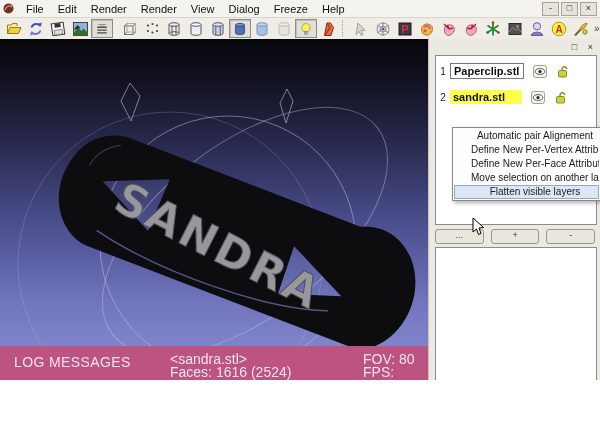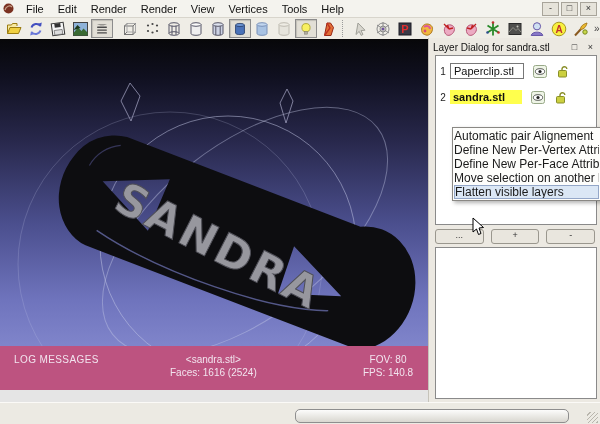--- a/index.html
+++ b/index.html
@@ -1,18 +1,18 @@
 <!DOCTYPE html>
 <html><head>
 <meta charset="utf-8">
 <style>
   html,body{margin:0;padding:0;}
   body{width:600px;height:424px;overflow:hidden;font-family:"Liberation Sans",sans-serif;
        -webkit-font-smoothing:antialiased;}
-  .window{position:relative;width:600px;height:424px;background:#e5e5e5;overflow:hidden;}
+  .window{position:relative;width:600px;height:380px;background:#e5e5e5;overflow:hidden;}
 
   
   .menubar{position:absolute;left:0;top:0;width:600px;height:17px;background:#f4f3ee;
            border-bottom:1px solid #d8d5cc;display:flex;align-items:center;font-size:11px;color:#111;}
   .appicon{width:13px;height:13px;margin:0 4px 0 2px;}
   .menuitem{padding:1px 7px;cursor:default;}
   .winctrls{margin-left:auto;display:flex;gap:2px;padding-right:3px;}
   .wbtn{width:15px;height:12px;background:#e6e3da;border:1px solid #a8a49a;font-size:9px;
         line-height:10px;text-align:center;color:#333;}
 
@@ -26,52 +26,52 @@
   .gap{width:6px;flex:0 0 auto;}
   .chev{font-size:10px;color:#444;padding:0 2px;flex:0 0 auto;}
 
   
   .viewport{position:absolute;left:0;top:39px;width:430px;height:319px;
     background:linear-gradient(180deg,#070709 0%,#101020 12%,#28284c 32%,#4b4f8e 58%,#6f74bd 82%,#8489ce 100%);}
   .viewport svg{position:absolute;left:0;top:0;}
 
   
   .infobar{position:absolute;left:0;top:346px;width:428px;height:44px;background:#bd5380;
-           color:#f2e4ee;font-size:10px;text-align:center;}
+           color:#f2e4ee;font-size:14px;}
   .infobar .log{position:absolute;left:14px;top:8px;letter-spacing:.4px;}
   .infobar .c1{position:absolute;left:170px;top:7px;line-height:13px;}
   .infobar .c2{position:absolute;left:363px;top:7px;line-height:13px;}
 
   
   .sidepanel{position:absolute;left:428px;top:38px;width:172px;height:364px;background:#ece9e2;
              border-left:1px solid #c6c3ba;}
   .docktitle{position:absolute;left:4px;top:2px;right:2px;height:14px;font-size:10px;color:#111;
              display:flex;align-items:center;}
   .dockbtns{margin-left:auto;display:flex;gap:3px;align-items:center;padding-right:2px;}
   .dbtn{width:11px;height:11px;font-size:9px;line-height:10px;text-align:center;color:#333;
         border:1px solid transparent;}
   .listbox{position:absolute;left:6px;top:17px;width:160px;height:168px;background:#fff;
            border:1px solid #8a8a8a;font-size:11px;color:#111;}
   .lrow{position:absolute;left:2px;height:18px;display:flex;align-items:center;}
   .lnum{width:10px;text-align:center;font-size:10px;color:#222;}
   .lname{padding:1px 3px;margin-left:2px;min-width:66px;}
-  .lname.editing{border:1px solid #777;background:#fff;}
+  .lname.editing{border:1px solid #777;background:#fff;font-weight:bold;}
   .lname.selected{background:#ffff4d;font-weight:bold;}
   .licon{width:14px;height:13px;margin-left:9px;}
   .btnrow{position:absolute;left:6px;top:191px;width:160px;display:flex;gap:7px;}
   .pbtn{flex:1;height:13px;background:#e9e6de;border:1px solid #9a978e;border-radius:3px;
         font-size:9px;line-height:11px;text-align:center;color:#333;}
   .lowerpanel{position:absolute;left:6px;top:209px;width:160px;height:150px;background:#fff;
               border:1px solid #8a8a8a;}
 
   
   .ctxmenu{position:absolute;left:452px;top:127px;width:145px;background:#fdfdfb;
            border:1px solid #8a8884;box-shadow:2px 2px 4px rgba(0,0,0,.3);padding:1px;z-index:30;}
-  .ctxitem{height:14px;line-height:14px;font-size:12px;color:#1a1a1a;
-           white-space:nowrap;overflow:hidden;}
+  .ctxitem{height:14px;line-height:14px;font-size:10px;color:#1a1a1a;padding-left:17px;
+           white-space:nowrap;overflow:hidden;text-align:center;}
   .ctxitem.hl{background:#dbe7f5;border:1px solid #94a7c8;height:12px;line-height:12px;}
   .cursor{position:absolute;left:472px;top:217px;z-index:40;}
 
   
   .statusbar{position:absolute;left:0;top:402px;width:600px;height:22px;background:#eceae3;
              border-top:1px solid #fbfaf7;}
   .progress{position:absolute;left:295px;top:6px;width:272px;height:12px;border:1px solid #8e8e8e;
             border-radius:5px;background:linear-gradient(180deg,#fcfcfb,#d9d7d0);}
   .grip{position:absolute;right:2px;bottom:2px;width:11px;height:11px;
         background:repeating-linear-gradient(135deg,transparent 0 2px,#b9b6ad 2px 3px);}
@@ -84,22 +84,22 @@
   <div class="menubar">
     <svg class="appicon" viewBox="0 0 13 13">
       <circle cx="6.5" cy="6.5" r="5" fill="#7a3020"></circle>
       <path d="M3 8c1-4 5-5 7-3" stroke="#c8a088" stroke-width="1.2" fill="none"></path>
     </svg>
     <span class="menuitem">File</span>
     <span class="menuitem">Edit</span>
     <span class="menuitem">Render</span>
     <span class="menuitem">Render</span>
     <span class="menuitem">View</span>
-    <span class="menuitem">Vertices</span>
-    <span class="menuitem">Tools</span>
+    <span class="menuitem">Dialog</span>
+    <span class="menuitem">Freeze</span>
     <span class="menuitem">Help</span>
     <span class="winctrls">
       <span class="wbtn">-</span>
       <span class="wbtn">□</span>
       <span class="wbtn">×</span>
     </span>
   </div>
 
   <div class="toolbar">
     <span class="tbtn">
@@ -319,21 +319,20 @@
       <div>Faces: 1616 (2524)</div>
     </div>
     <div class="c2">
       <div>FOV: 80</div>
       <div>FPS: 140.8</div>
     </div>
   </div>
 
   <div class="sidepanel">
     <div class="docktitle">
-      <span>Layer Dialog for sandra.stl</span>
       <span class="dockbtns">
         <span class="dbtn">□</span>
         <span class="dbtn">×</span>
       </span>
     </div>
     <div class="listbox">
       <div class="lrow" style="top:6px;">
         <span class="lnum">1</span>
         <span class="lname editing">Paperclip.stl</span>
         <svg class="licon" viewBox="0 0 14 13">

